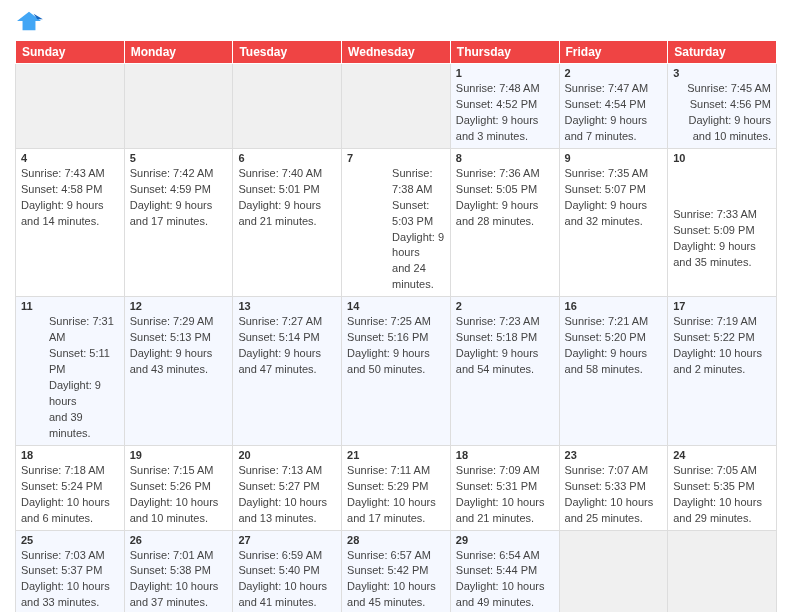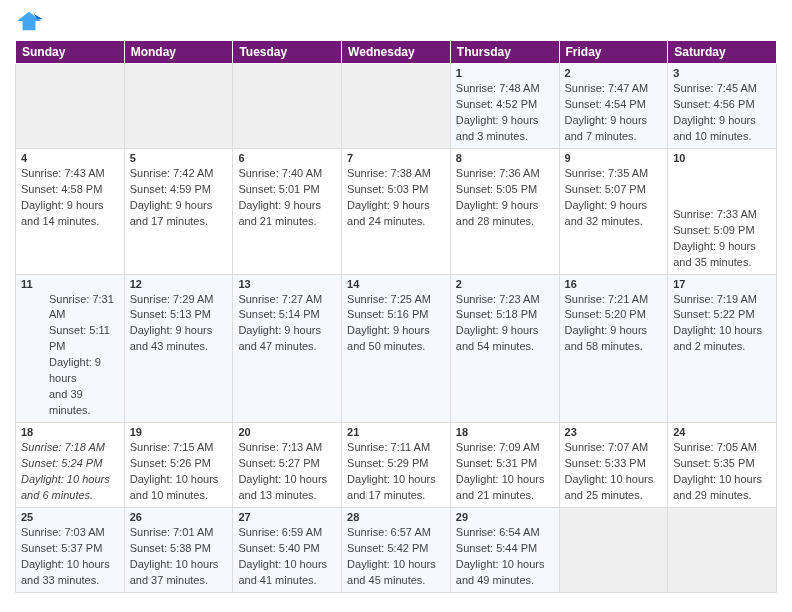--- a/index.html
+++ b/index.html
@@ -14,21 +14,21 @@
     .logo-text span { color: #2196F3; }
     .logo-bird { width: 28px; height: 24px; }
     
     .title-section { text-align: right; }
     .month-year { font-size: 36px; font-weight: bold; color: #333; line-height: 1; }
     .location { font-size: 16px; color: #555; margin-top: 2px; }
     
     .calendar { width: 100%; border-collapse: collapse; }
     
     .calendar th {
-      background: #701a75;
+      background: #ef4444;
       color: white;
       text-align: left;
       padding: 4px 6px;
       font-size: 12px;
       font-weight: bold;
       border: 1px solid #fff;
     }
     
     .calendar td {
       border: 1px solid #ddd;
@@ -110,21 +110,21 @@
           </td>
           <td>
             <span class="day-num">2</span>
             <div class="day-info" style="white-space: pre-line;">Sunrise: 7:47 AM
 Sunset: 4:54 PM
 Daylight: 9 hours
 and 7 minutes.</div>
           </td>
           <td>
             <span class="day-num">3</span>
-            <div class="day-info" style="white-space: pre-line;">Sunrise: 7:45 AM
+            <div class="day-info" style="white-space: pre-line; text-align: right;">Sunrise: 7:45 AM
 Sunset: 4:56 PM
 Daylight: 9 hours
 and 10 minutes.</div>
           </td>
         </tr>
         <tr>
           <td>
             <span class="day-num">4</span>
             <div class="day-info" style="white-space: pre-line;">Sunrise: 7:43 AM
 Sunset: 4:58 PM
@@ -140,21 +140,21 @@
           </td>
           <td>
             <span class="day-num">6</span>
             <div class="day-info" style="white-space: pre-line;">Sunrise: 7:40 AM
 Sunset: 5:01 PM
 Daylight: 9 hours
 and 21 minutes.</div>
           </td>
           <td>
             <span class="day-num">7</span>
-            <div class="day-info" style="white-space: pre-line;">Sunrise: 7:38 AM
+            <div class="day-info" style="white-space: pre-line; margin-left: 45px;">Sunrise: 7:38 AM
 Sunset: 5:03 PM
 Daylight: 9 hours
 and 24 minutes.</div>
           </td>
           <td>
             <span class="day-num">8</span>
             <div class="day-info" style="white-space: pre-line;">Sunrise: 7:36 AM
 Sunset: 5:05 PM
 Daylight: 9 hours
 and 28 minutes.</div>
@@ -221,21 +221,21 @@
             <span class="day-num">17</span>
             <div class="day-info" style="white-space: pre-line;">Sunrise: 7:19 AM
 Sunset: 5:22 PM
 Daylight: 10 hours
 and 2 minutes.</div>
           </td>
         </tr>
         <tr>
           <td>
             <span class="day-num">18</span>
-            <div class="day-info" style="white-space: pre-line; font-style: italic;">Sunrise: 7:18 AM
+            <div class="day-info" style="white-space: pre-line;">Sunrise: 7:18 AM
 Sunset: 5:24 PM
 Daylight: 10 hours
 and 6 minutes.</div>
           </td>
           <td>
             <span class="day-num">19</span>
             <div class="day-info" style="white-space: pre-line;">Sunrise: 7:15 AM
 Sunset: 5:26 PM
 Daylight: 10 hours
 and 10 minutes.</div>

